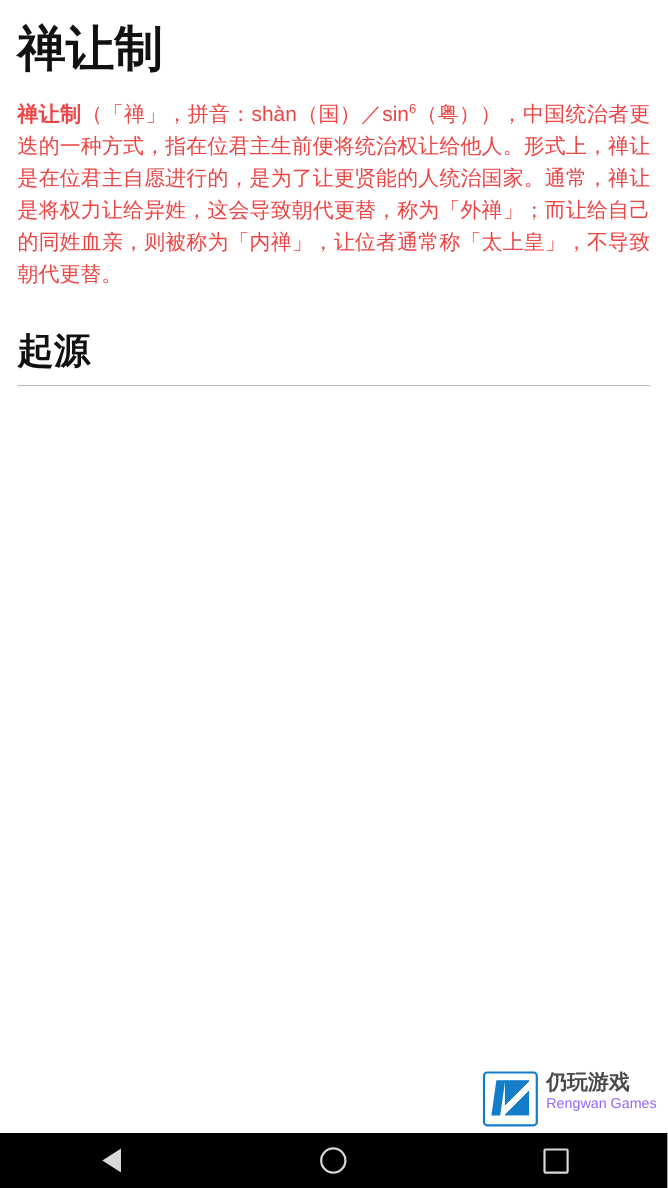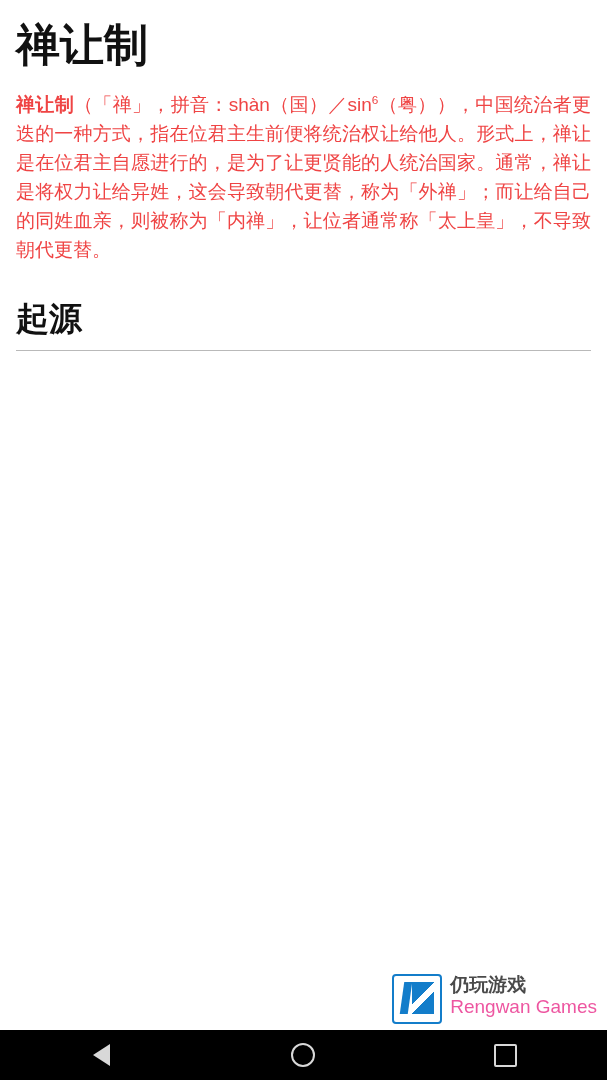--- a/index.html
+++ b/index.html
@@ -102,22 +102,22 @@
     display: flex;
     flex-direction: column;
     line-height: 1.15;
   }
   .wm-cn {
     font-size: 19px;
     color: #3b3b3b;
     font-weight: bold;
   }
   .wm-en {
-    font-size: 19px;
-    color: #ec4899;
+    font-size: 13px;
+    color: #8b5cf6;
   }
   
   .navbar {
     position: absolute;
     left: 0; bottom: 0;
     width: 607px;
     height: 50px;
     background: #000000;
     display: flex;
     align-items: center;

